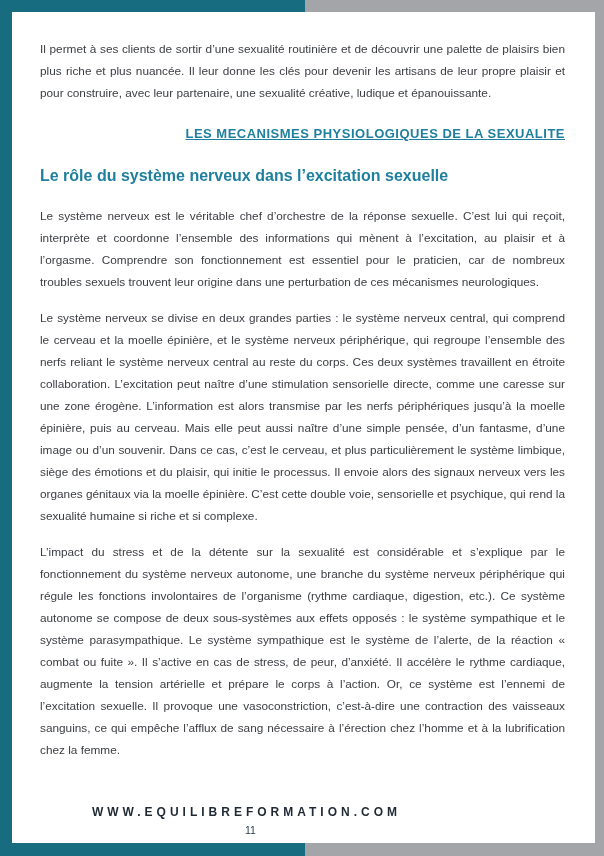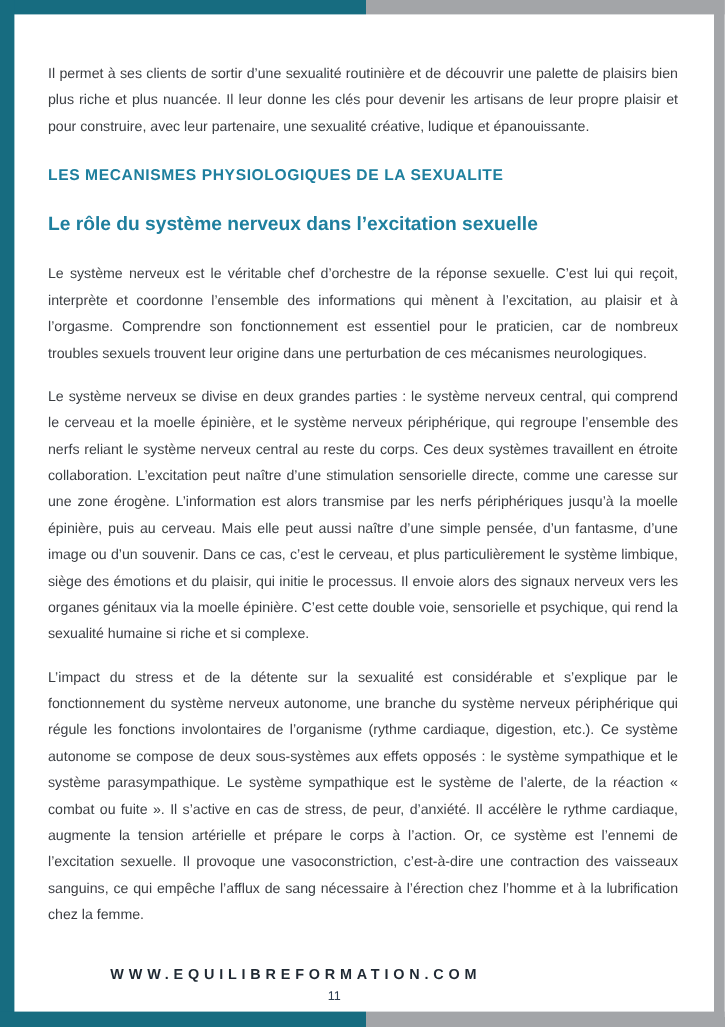--- a/index.html
+++ b/index.html
@@ -23,47 +23,47 @@
   .strip-right{position:absolute;left:595px;top:0;width:9px;height:856px;background:var(--c-gray);}
   .band-bottom-teal{position:absolute;left:0;top:843px;width:305px;height:13px;background:var(--c-teal);}
   .band-bottom-gray{position:absolute;left:305px;top:843px;width:299px;height:13px;background:var(--c-gray);}
 
   
   .content{
     position:absolute;left:40px;top:38px;width:525px;
     color:var(--c-body);
     font-size:11.8px;line-height:22px;text-align:justify;
   }
-  .content p{margin:12px 0 14px 0;}
+  .content p{margin:0 0 14px 0;}
   .section-title{
     color:var(--c-accent);
     font-size:13px;font-weight:bold;letter-spacing:0.5px;
-    text-align:left;line-height:16px;
+    text-align:right;line-height:16px;
     margin:22px 0 26px 0;
+    text-decoration:underline;
   }
   .subsection-title{
     color:var(--c-accent);
     font-size:16px;font-weight:bold;
     text-align:left;line-height:15px;
     margin:0 0 22px 0;
   }
 
   
   .footer-url{
     position:absolute;left:12px;width:469px;top:805px;
     text-align:center;
     font-size:12px;font-weight:600;letter-spacing:4px;
     color:var(--c-footer);
   }
   .page-number{
     position:absolute;left:12px;width:477px;top:824px;
     text-align:center;
     font-size:10.5px;
     color:var(--c-pagenum);
-    margin-left:28px;
   }
 </style>
 </head>
 <body>
 
 <div class="band-top-teal"></div>
 <div class="band-top-gray"></div>
 <div class="strip-left"></div>
 <div class="strip-right"></div>
 <div class="band-bottom-teal"></div>

